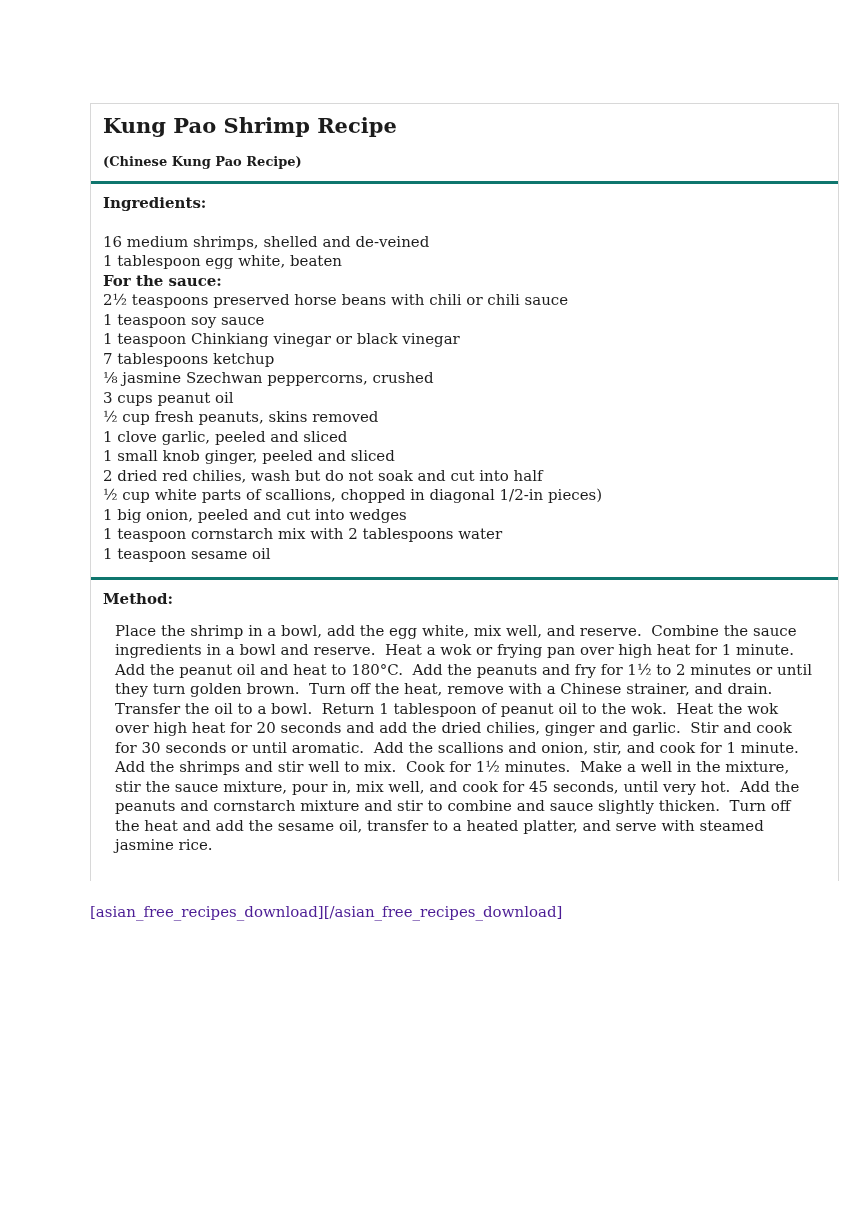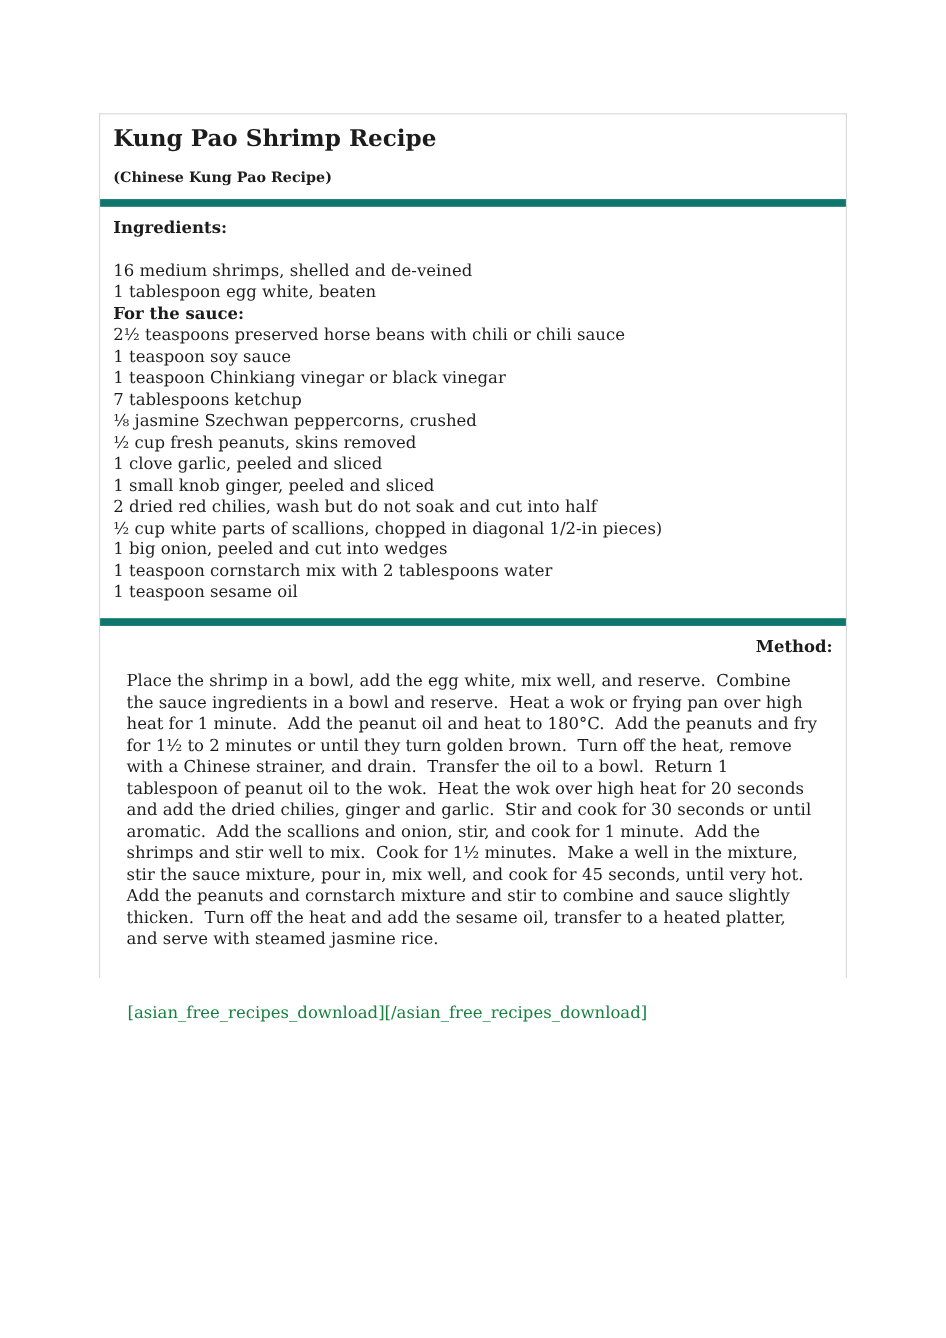--- a/index.html
+++ b/index.html
@@ -7,69 +7,68 @@
     margin: 0;
     padding: 0;
     background: #ffffff;
     width: 860px;
     min-height: 1216px;
     font-family: "DejaVu Serif", "Liberation Serif", serif;
     color: #1c1c1c;
   }
   .recipe-card {
     margin: 103px 0 0 90px;
-    width: 680px;
+    width: 749px;
     border: 1px solid #d8d8d8;
     border-bottom: none;
     background: #ffffff;
   }
   .card-header {
     padding: 10px 12px 11px 12px;
   }
   .card-title {
     font-size: 21px;
     font-weight: bold;
     line-height: 1.15;
     margin: 0;
   }
   .card-subtitle {
     font-size: 13px;
     font-weight: bold;
     line-height: 1.2;
     margin-top: 16px;
   }
   .card-section {
-    border-top: 7px solid #0f766e;
+    border-top: 3px solid #0f766e;
     padding: 10px 12px 13px 12px;
     font-size: 15px;
     line-height: 19.5px;
   }
   .section-heading {
     font-weight: bold;
     margin: 0 0 19.5px 0;
   }
   .section-heading.tight {
     margin: 0;
-    text-align: right;
   }
   .ingredient-line {
     margin: 0;
   }
   .ingredient-line.bold {
     font-weight: bold;
   }
   .method-text {
     margin: 12px;
     white-space: pre-wrap;
   }
   .shortcode-line {
-    margin: 22px 0 0 116px;
+    margin: 22px 0 0 90px;
     font-size: 15px;
     line-height: 19.5px;
-    color: #15803d;
+    color: #4c1d95;
   }
 </style>
 </head>
 <body>
 
 <div class="recipe-card">
 
   <div class="card-header">
     <div class="card-title">Kung Pao Shrimp Recipe</div>
     <div class="card-subtitle">(Chinese Kung Pao Recipe)</div>
@@ -79,20 +78,21 @@
     <div class="section-heading">Ingredients:</div>
     <div id="ingredients-list">
         <div class="ingredient-line">16 medium shrimps, shelled and de-veined</div>
         <div class="ingredient-line">1 tablespoon egg white, beaten</div>
         <div class="ingredient-line bold">For the sauce:</div>
         <div class="ingredient-line">2½ teaspoons preserved horse beans with chili or chili sauce</div>
         <div class="ingredient-line">1 teaspoon soy sauce</div>
         <div class="ingredient-line">1 teaspoon Chinkiang vinegar or black vinegar</div>
         <div class="ingredient-line">7 tablespoons ketchup</div>
         <div class="ingredient-line">⅛ jasmine Szechwan peppercorns, crushed</div>
+        <div class="ingredient-line">3 cups peanut oil</div>
         <div class="ingredient-line">½ cup fresh peanuts, skins removed</div>
         <div class="ingredient-line">1 clove garlic, peeled and sliced</div>
         <div class="ingredient-line">1 small knob ginger, peeled and sliced</div>
         <div class="ingredient-line">2 dried red chilies, wash but do not soak and cut into half</div>
         <div class="ingredient-line">½ cup white parts of scallions, chopped in diagonal 1/2-in pieces)</div>
         <div class="ingredient-line">1 big onion, peeled and cut into wedges</div>
         <div class="ingredient-line">1 teaspoon cornstarch mix with 2 tablespoons water</div>
         <div class="ingredient-line">1 teaspoon sesame oil</div>
       </div>
   </div>

